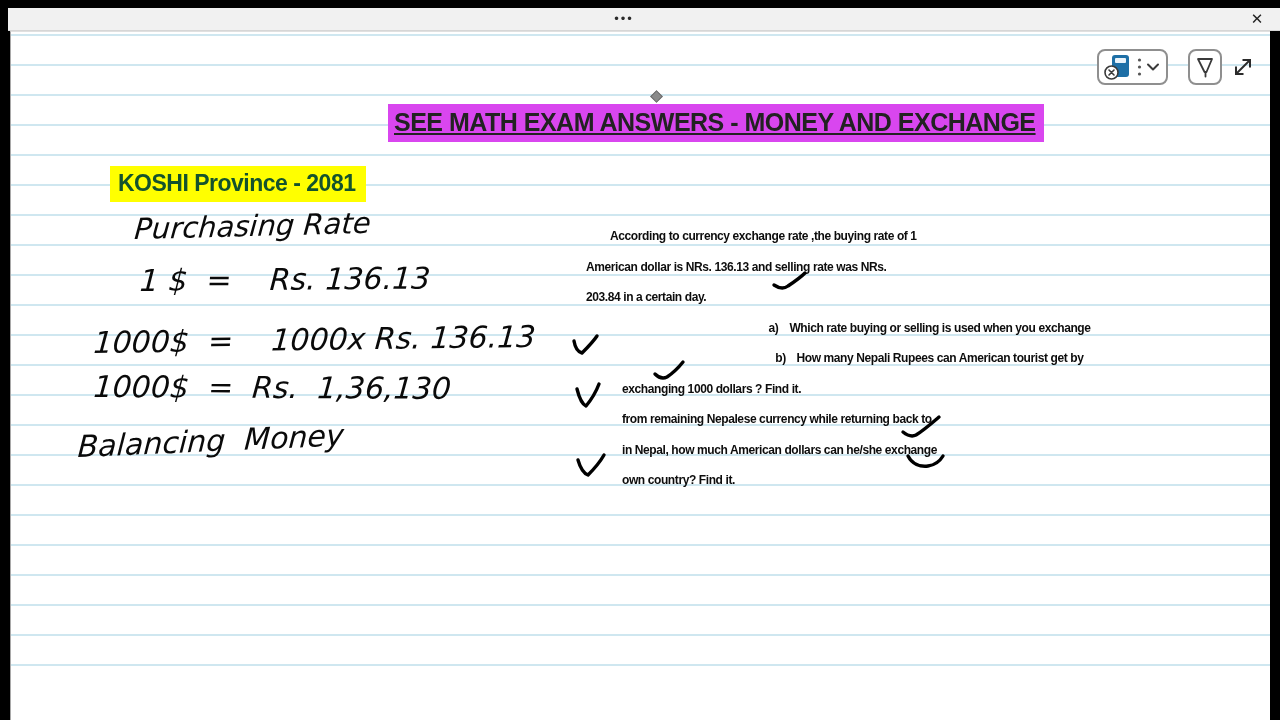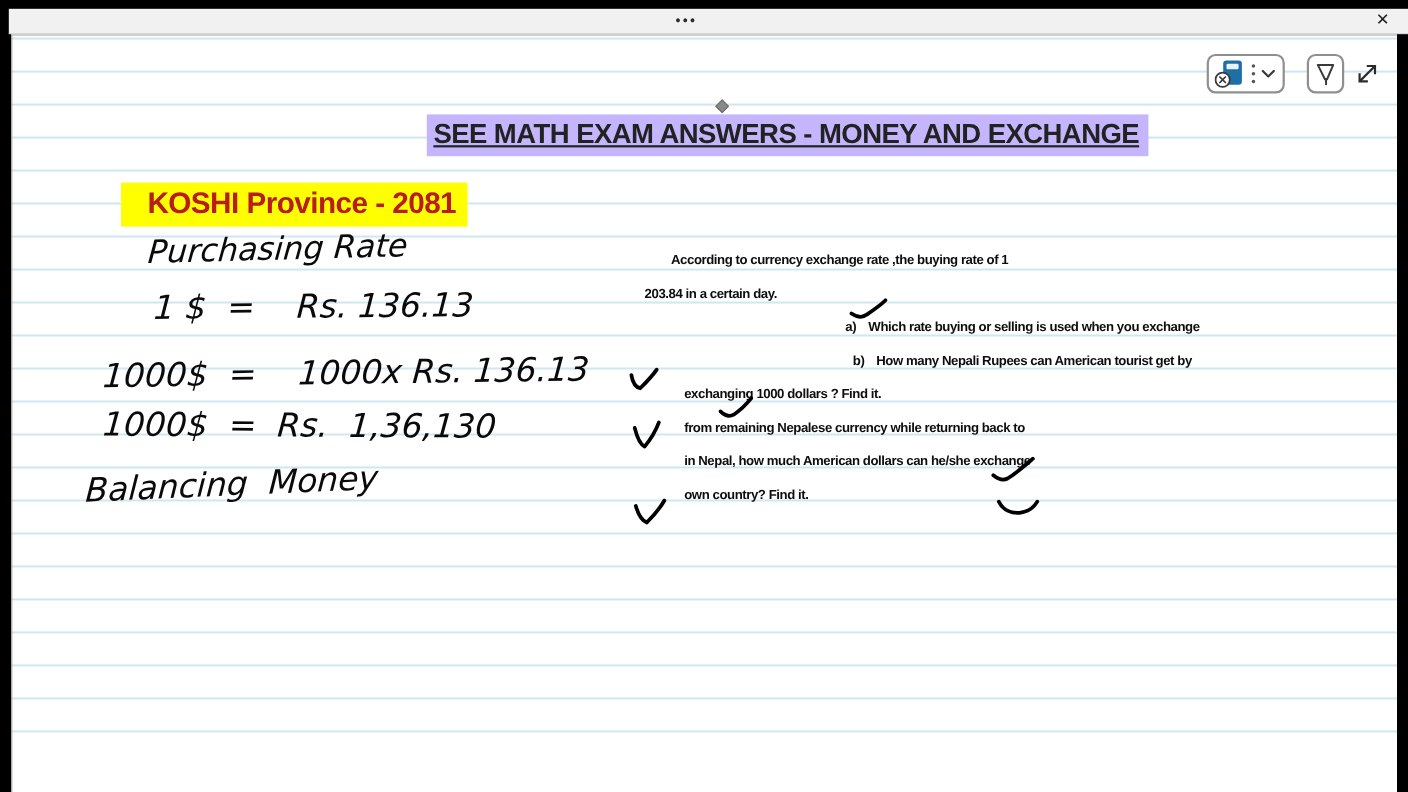--- a/index.html
+++ b/index.html
@@ -52,23 +52,23 @@
   
   .main-title {
     position: absolute; left: 388px; top: 104px;
     padding: 4px 8px 5px 6px;
     font-size: 25px; font-weight: bold; letter-spacing: -0.5px;
     color: #222; text-decoration: underline;
     white-space: nowrap;
   }
   .sub-title {
     position: absolute; left: 110px; top: 166px;
-    padding: 4px 10px 5px 24px;
-    font-size: 27px; font-weight: bold; letter-spacing: -0.5px;
-    color: #b91c1c; white-space: nowrap;
+    padding: 4px 10px 5px 8px;
+    font-size: 23px; font-weight: bold; letter-spacing: -0.5px;
+    color: #14532d; white-space: nowrap;
   }
 
   
   .problem {
     position: absolute; left: 586px; top: 221px; width: 672px;
     font-size: 12px; font-weight: bold; letter-spacing: -0.4px;
     color: #0d0d0d; line-height: 30.5px;
   }
   .p-line { white-space: nowrap; }
   .p-line.indent { padding-left: 24px; }
@@ -134,26 +134,27 @@
     <svg width="26" height="26" viewBox="0 0 26 26">
       <line x1="6" y1="20" x2="20" y2="6" stroke="#2b2b2b" stroke-width="2"></line>
       <polyline points="12.5,6 20,6 20,13.5" fill="none" stroke="#2b2b2b" stroke-width="2"></polyline>
       <polyline points="6,12.5 6,20 13.5,20" fill="none" stroke="#2b2b2b" stroke-width="2"></polyline>
     </svg>
   </div>
 </div>
 
 <div class="select-handle"></div>
 
-<div class="main-title" style="background-color: #c4b5fd;">SEE MATH EXAM ANSWERS - MONEY AND EXCHANGE</div>
+<div class="main-title" style="background-color: #d946ef;">SEE MATH EXAM ANSWERS - MONEY AND EXCHANGE</div>
 
 <div class="sub-title" style="background-color: rgb(255, 255, 0);">KOSHI Province - 2081</div>
 
 <div class="problem">
   <div class="p-line indent">According to currency exchange rate ,the buying rate of 1</div>
+  <div class="p-line">American dollar is NRs. 136.13 and selling rate was NRs.</div>
   <div class="p-line">203.84 in a certain day.</div>
 
   <div class="q-first">
     <span class="q-label">a)</span><span>Which rate buying or selling is used when you exchange</span>
   </div>
 
   <div class="q-first">
     <span class="q-label">b)</span><span>How many Nepali Rupees can American tourist get by</span>
   </div>
   <div class="q-cont">exchanging 1000 dollars ? Find it.</div>

